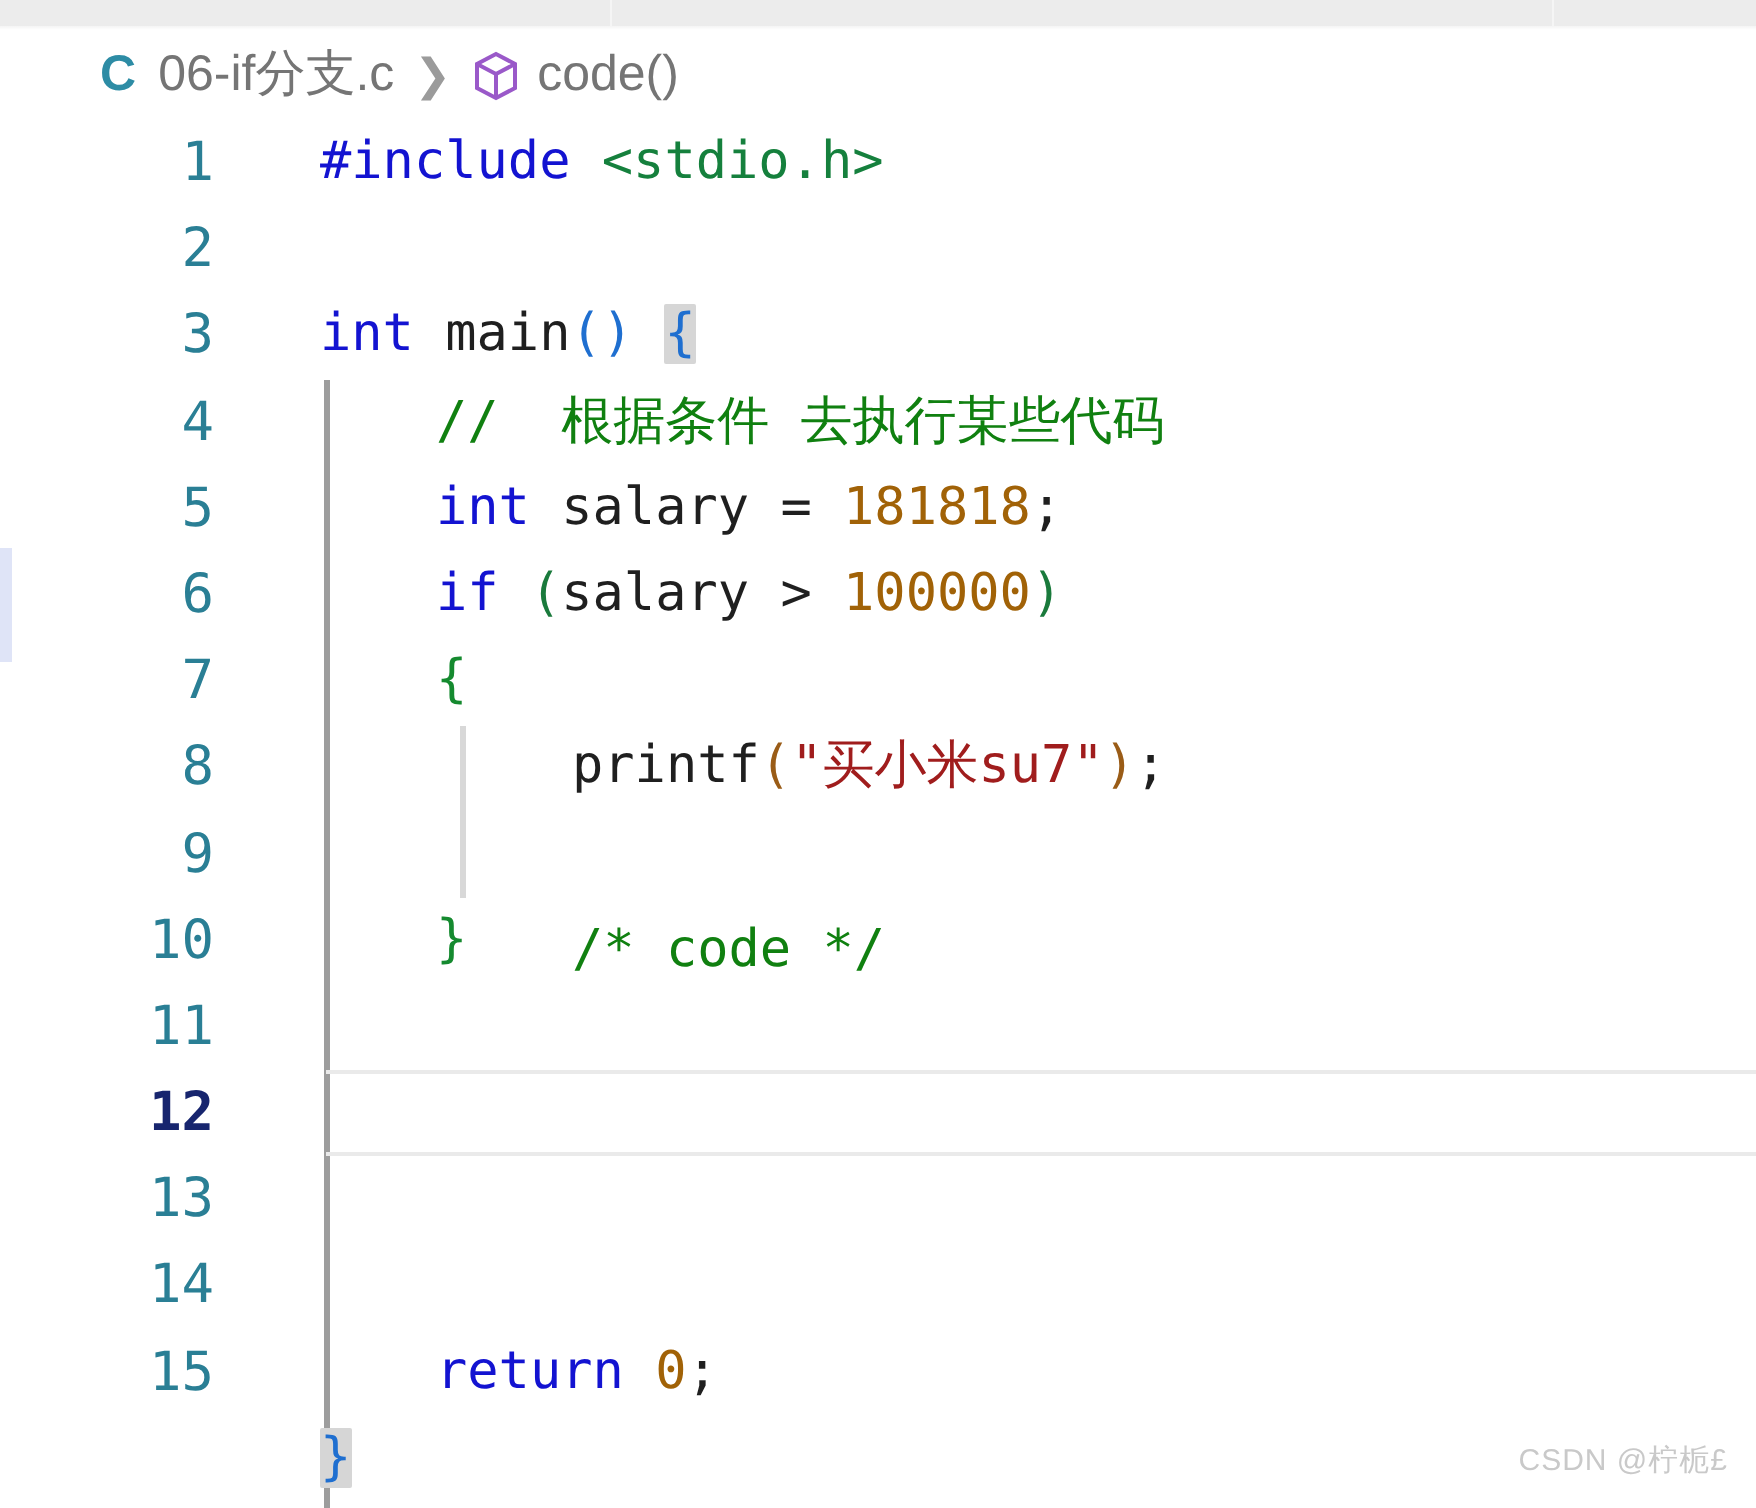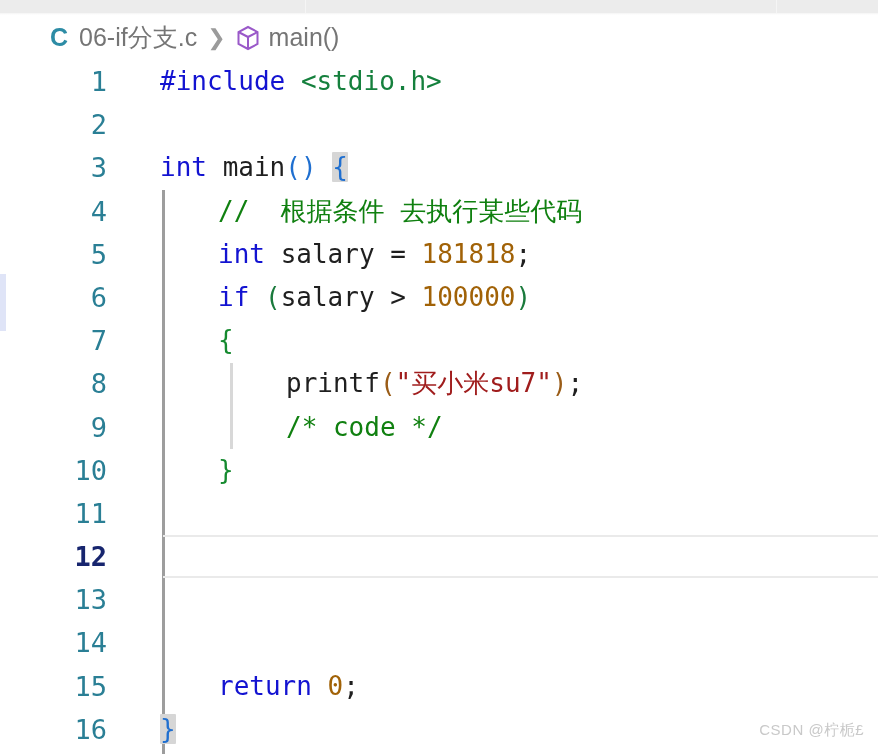--- a/index.html
+++ b/index.html
@@ -137,21 +137,21 @@
   <div class="tabstrip-shadow"></div>
 
   <div class="breadcrumb">
     <span class="bc-lang">C</span>
     <span class="bc-file">06-if分支.c</span>
     <span class="bc-sep">❯</span>
     <svg class="bc-cube" viewBox="0 0 24 26">
       <path d="M12 2 L21.5 7 L21.5 19 L12 24 L2.5 19 L2.5 7 Z" fill="none" stroke="#9a59c9" stroke-width="2"></path>
       <path d="M2.5 7 L12 12 L21.5 7 M12 12 L12 24" fill="none" stroke="#9a59c9" stroke-width="2"></path>
     </svg>
-    <span class="bc-sym">main()</span>
+    <span class="bc-sym">code()</span>
   </div>
 
   <div class="editor">
 
     <div class="left-marker"></div>
 
     <div class="guide" style="left:162px; top:130px; height:564px;"></div>
     <div class="guide light" style="left:230px; top:303px; height:86px;"></div>
 
     <div class="gutter">
@@ -163,21 +163,20 @@
       <div class="row"><span class="lineno">6</span></div>
       <div class="row"><span class="lineno">7</span></div>
       <div class="row"><span class="lineno">8</span></div>
       <div class="row"><span class="lineno">9</span></div>
       <div class="row"><span class="lineno">10</span></div>
       <div class="row"><span class="lineno">11</span></div>
       <div class="row active"><span class="lineno">12</span></div>
       <div class="row"><span class="lineno">13</span></div>
       <div class="row"><span class="lineno">14</span></div>
       <div class="row"><span class="lineno">15</span></div>
-      <div class="row"><span class="lineno">16</span></div>
     </div>
 
     <div class="code-area">
 
       <div class="row">
         <div class="code"><span class="t-pre">#include</span><span> </span><span class="t-hdr">&lt;stdio.h&gt;</span></div>
       </div>
 
       <div class="row"></div>
 
@@ -199,21 +198,21 @@
 
       <div class="row">
         <div class="code" style="padding-left:100px;"><span class="t-brc">{</span></div>
       </div>
 
       <div class="row">
         <div class="code" style="padding-left:168px;"><span class="t-fn">printf</span><span class="t-pbrn">(</span><span class="t-str">"买小米su7"</span><span class="t-pbrn">)</span><span class="t-op">;</span></div>
       </div>
 
       <div class="row">
-        <div class="code" style="padding-left:168px;"><span class="t-cmt">/* code */</span></div>
+        <div class="code" style="padding-left:168px;margin-top:48px;"><span class="t-cmt">/* code */</span></div>
       </div>
 
       <div class="row">
         <div class="code" style="padding-left:100px;"><span class="t-brc">}</span></div>
       </div>
 
       <div class="row"></div>
 
       <div class="row active">
         <div class="cur-line"></div>

